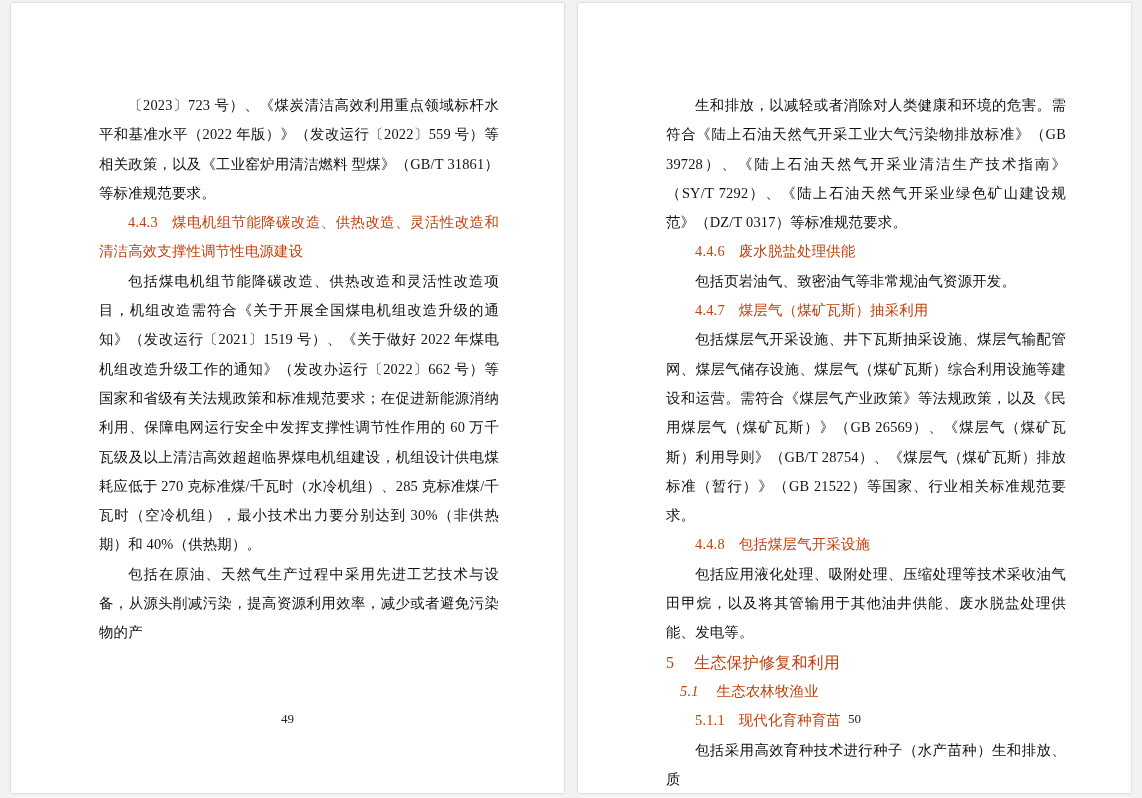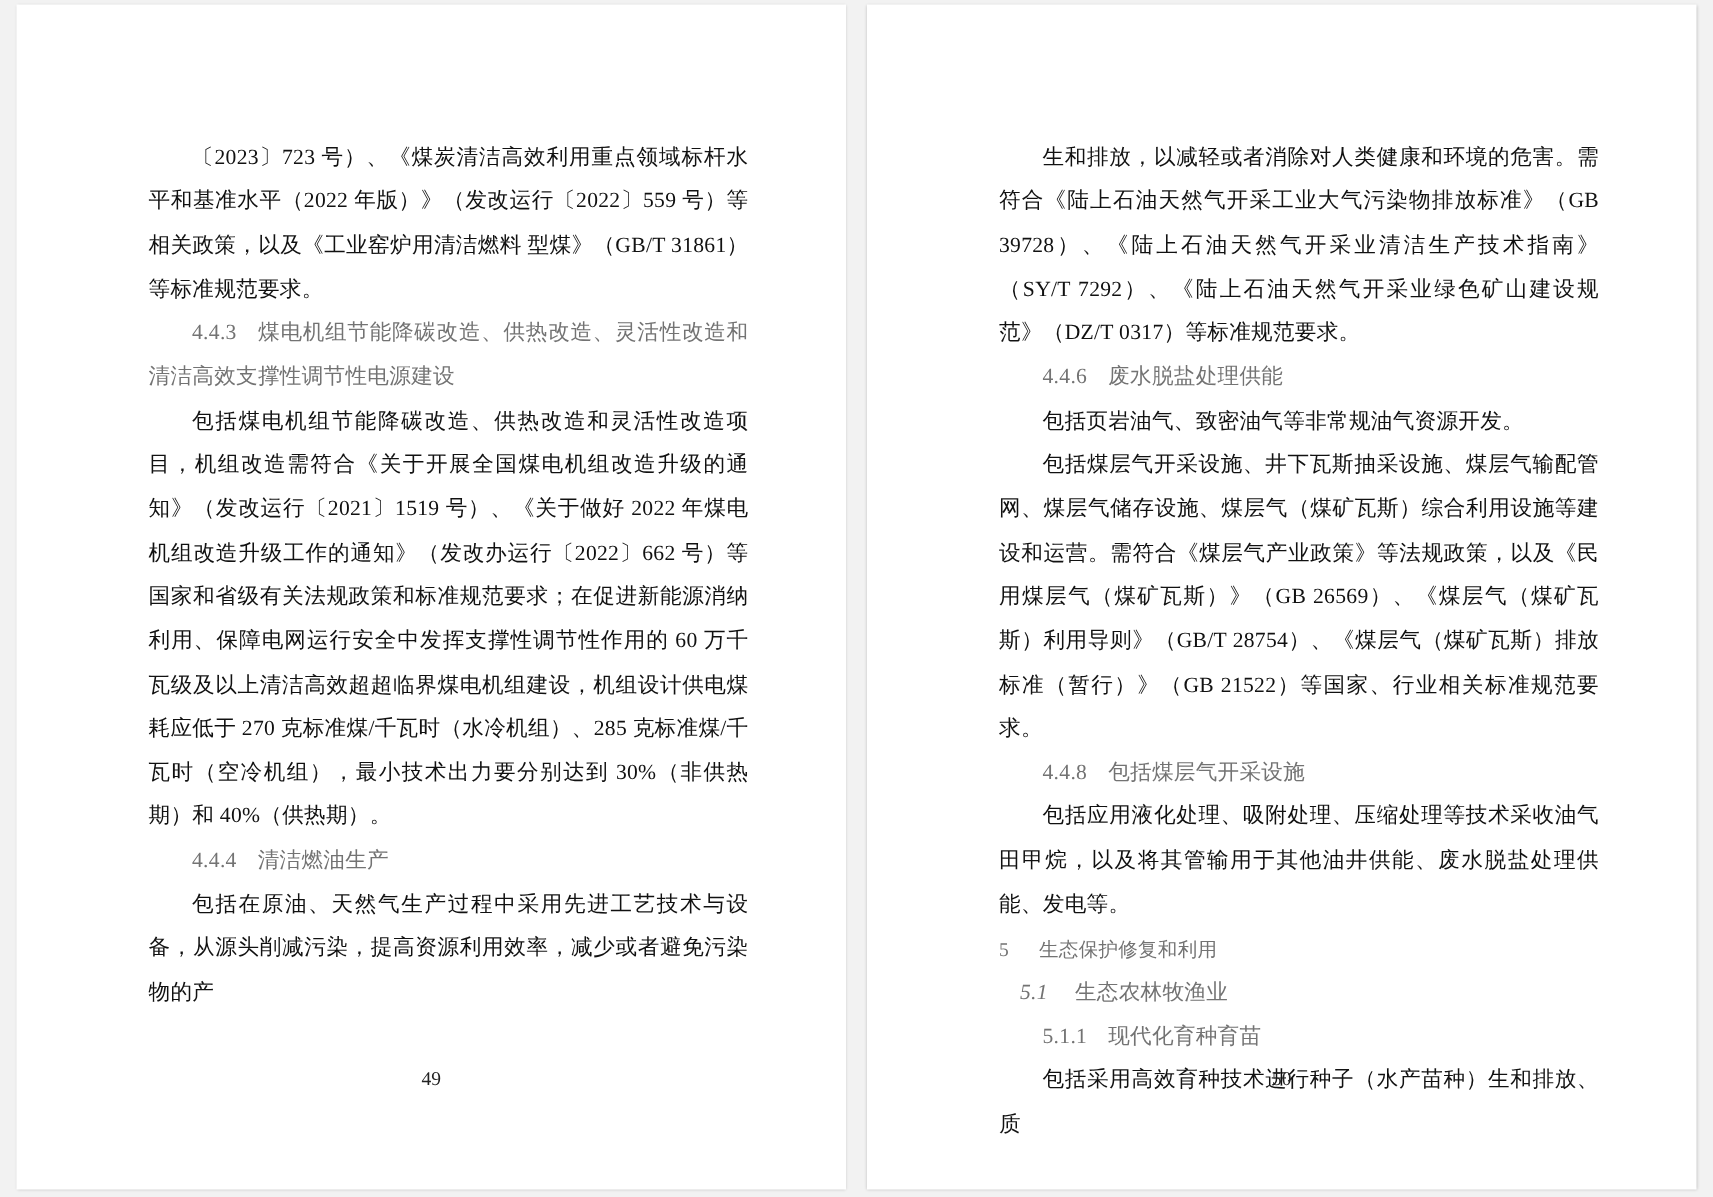--- a/index.html
+++ b/index.html
@@ -53,31 +53,31 @@
     color: #111111;
     letter-spacing: 0.2px;
     font-family: "Liberation Serif", "DejaVu Serif", serif;
   }
   .indent {
     text-indent: 29px;
   }
   .heading {
     font-size: 14.4px;
     line-height: 29.3px;
-    color: #737373;
+    color: #c2410c;
     text-indent: 29px;
     text-align: justify;
     text-justify: inter-ideograph;
     letter-spacing: 0.2px;
   }
   .heading .num {
     margin-right: 14px;
   }
   .heading.sec {
-    font-size: 13px;
+    font-size: 16px;
     text-indent: 0;
   }
   .heading.sec .num {
     margin-right: 20px;
   }
   .heading.sub {
     text-indent: 14px;
   }
   .heading.sub .num {
     margin-right: 18px;
@@ -97,31 +97,31 @@
 </head>
 <body>
 
 <div class="viewer">
 
   <div class="page">
     <div class="page-body">
       <p class="para indent">〔2023〕723 号）、《煤炭清洁高效利用重点领域标杆水平和基准水平（2022 年版）》（发改运行〔2022〕559 号）等相关政策，以及《工业窑炉用清洁燃料 型煤》（GB/T 31861）等标准规范要求。</p>
       <h4 class="heading"><span class="num">4.4.3</span><span>煤电机组节能降碳改造、供热改造、灵活性改造和清洁高效支撑性调节性电源建设</span></h4>
       <p class="para indent">包括煤电机组节能降碳改造、供热改造和灵活性改造项目，机组改造需符合《关于开展全国煤电机组改造升级的通知》（发改运行〔2021〕1519 号）、《关于做好 2022 年煤电机组改造升级工作的通知》（发改办运行〔2022〕662 号）等国家和省级有关法规政策和标准规范要求；在促进新能源消纳利用、保障电网运行安全中发挥支撑性调节性作用的 60 万千瓦级及以上清洁高效超超临界煤电机组建设，机组设计供电煤耗应低于 270 克标准煤/千瓦时（水冷机组）、285 克标准煤/千瓦时（空冷机组），最小技术出力要分别达到 30%（非供热期）和 40%（供热期）。</p>
-      <h4 class="heading"><span class="num">4.4.4</span><span>清洁燃油生产</span></h4>
       <p class="para indent">包括在原油、天然气生产过程中采用先进工艺技术与设备，从源头削减污染，提高资源利用效率，减少或者避免污染物的产</p>
     </div>
     <div class="page-number">49</div>
   </div>
 
   <div class="page">
     <div class="page-body">
       <p class="para indent">生和排放，以减轻或者消除对人类健康和环境的危害。需符合《陆上石油天然气开采工业大气污染物排放标准》（GB 39728）、《陆上石油天然气开采业清洁生产技术指南》（SY/T 7292）、《陆上石油天然气开采业绿色矿山建设规范》（DZ/T 0317）等标准规范要求。</p>
       <h4 class="heading"><span class="num">4.4.6</span><span>废水脱盐处理供能</span></h4>
       <p class="para indent">包括页岩油气、致密油气等非常规油气资源开发。</p>
+      <h4 class="heading"><span class="num">4.4.7</span><span>煤层气（煤矿瓦斯）抽采利用</span></h4>
       <p class="para indent">包括煤层气开采设施、井下瓦斯抽采设施、煤层气输配管网、煤层气储存设施、煤层气（煤矿瓦斯）综合利用设施等建设和运营。需符合《煤层气产业政策》等法规政策，以及《民用煤层气（煤矿瓦斯）》（GB 26569）、《煤层气（煤矿瓦斯）利用导则》（GB/T 28754）、《煤层气（煤矿瓦斯）排放标准（暂行）》（GB 21522）等国家、行业相关标准规范要求。</p>
       <h4 class="heading"><span class="num">4.4.8</span><span>包括煤层气开采设施</span></h4>
       <p class="para indent">包括应用液化处理、吸附处理、压缩处理等技术采收油气田甲烷，以及将其管输用于其他油井供能、废水脱盐处理供能、发电等。</p>
       <h4 class="heading sec"><span class="num">5</span><span>生态保护修复和利用</span></h4>
       <h4 class="heading sub"><span class="num">5.1</span><span>生态农林牧渔业</span></h4>
       <h4 class="heading"><span class="num">5.1.1</span><span>现代化育种育苗</span></h4>
       <p class="para indent">包括采用高效育种技术进行种子（水产苗种）生和排放、质</p>
     </div>
     <div class="page-number">50</div>
   </div>

